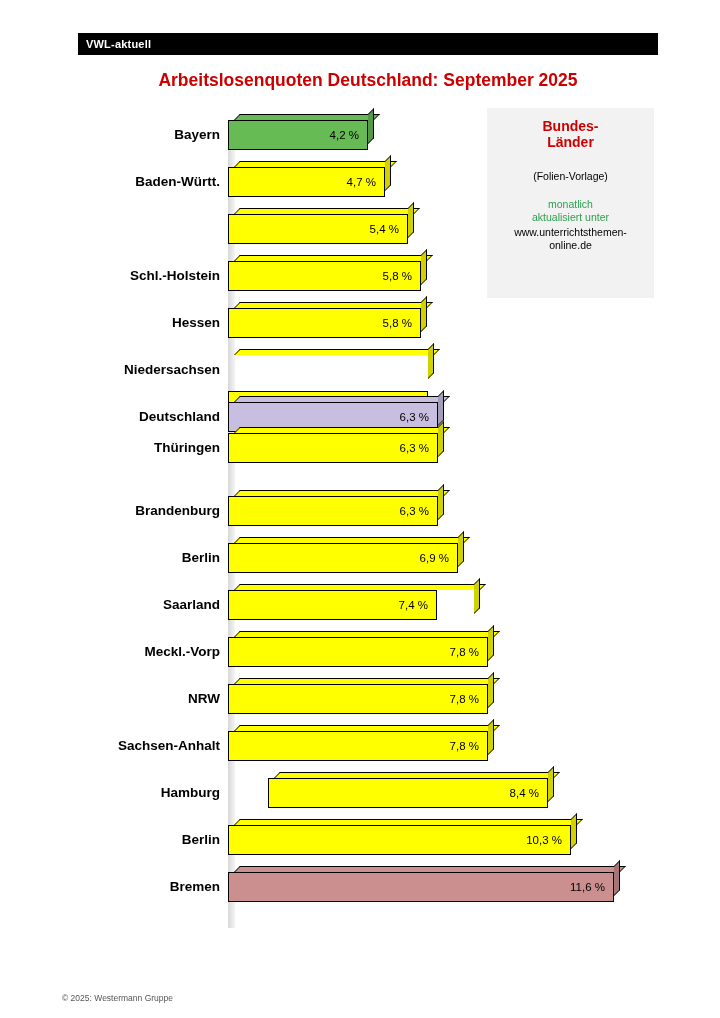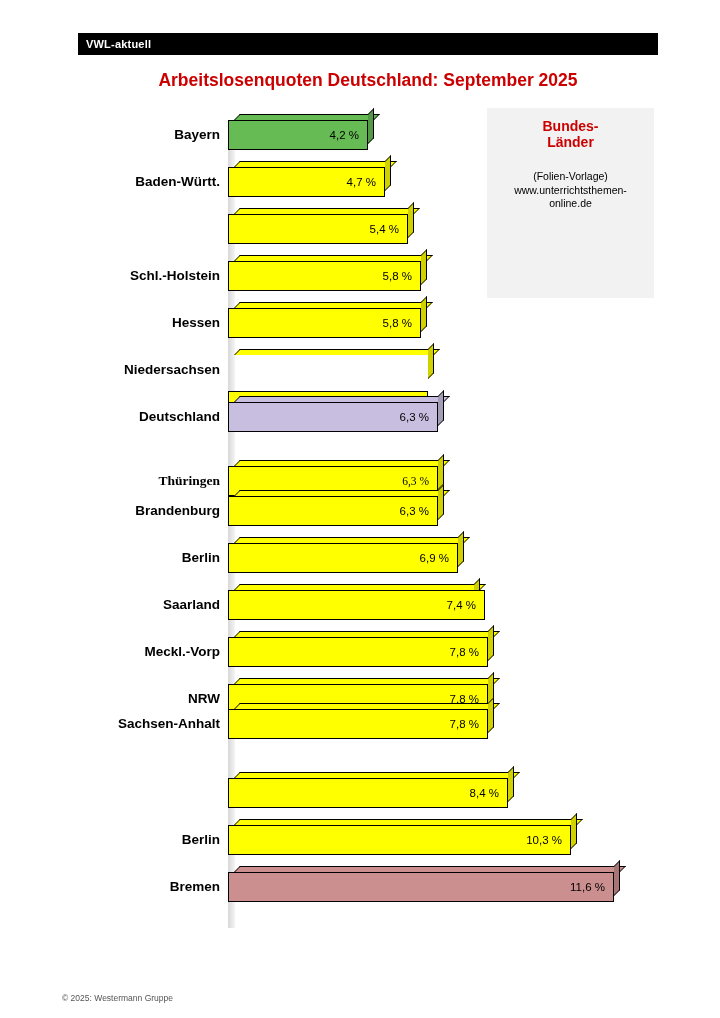--- a/index.html
+++ b/index.html
@@ -182,20 +182,24 @@
   </div>
 
   <div class="title">Arbeitslosenquoten Deutschland: September 2025</div>
 
   <div class="info-box">
     <div class="info-title">
       <div>Bundes-</div>
       <div>Länder</div>
     </div>
     <div class="info-sub">(Folien-Vorlage)</div>
+    <div class="info-green">
+      <div>monatlich</div>
+      <div>aktualisiert unter</div>
+    </div>
     <div class="info-url">
       <div>www.unterrichtsthemen-</div>
       <div>online.de</div>
     </div>
   </div>
 
   <div class="chart">
     <div class="axis-strip"></div>
     <div id="rows">
         <div class="row" style="top: 0px;">
@@ -260,21 +264,21 @@
         <div class="row" style="top: 282px;">
           <div class="cat-label">Deutschland</div>
           <div class="bar-wrap" style="width: 210px;">
             <div class="bar-top" style="width: 210px; background: rgb(200, 191, 224);"></div>
             <div class="bar-side" style="left: 210px; background: rgb(200, 191, 224); filter: brightness(0.82);"></div>
             <div class="bar-face" style="width: 210px; background: rgb(200, 191, 224);">
               <span class="bar-value">6,3 %</span>
             </div>
           </div>
         </div>
-        <div class="row" style="top: 346px; font-family: Liberation Serif, serif;">
+        <div class="row" style="top: 313px;">
           <div class="cat-label">Thüringen</div>
           <div class="bar-wrap" style="width: 210px;">
             <div class="bar-top" style="width: 210px; background: rgb(255, 255, 0);"></div>
             <div class="bar-side" style="left: 210px; background: rgb(255, 255, 0); filter: brightness(0.82);"></div>
             <div class="bar-face" style="width: 210px; background: rgb(255, 255, 0);">
               <span class="bar-value">6,3 %</span>
             </div>
           </div>
         </div>
         <div class="row" style="top: 376px;">
@@ -295,21 +299,21 @@
             <div class="bar-face" style="width: 230px; background: rgb(255, 255, 0);">
               <span class="bar-value">6,9 %</span>
             </div>
           </div>
         </div>
         <div class="row" style="top: 470px;">
           <div class="cat-label">Saarland</div>
           <div class="bar-wrap" style="width: 246px;">
             <div class="bar-top" style="width: 246px; background: rgb(255, 255, 0);"></div>
             <div class="bar-side" style="left: 246px; background: rgb(255, 255, 0); filter: brightness(0.82);"></div>
-            <div class="bar-face" style="width: 257px; background: rgb(255, 255, 0);">
+            <div class="bar-face" style="width: 209px; background: rgb(255, 255, 0);">
               <span class="bar-value">7,4 %</span>
             </div>
           </div>
         </div>
         <div class="row" style="top: 517px; padding-left: 20px;">
           <div class="cat-label">Meckl.-Vorp</div>
           <div class="bar-wrap" style="width: 260px;">
             <div class="bar-top" style="width: 260px; background: rgb(255, 255, 0);"></div>
             <div class="bar-side" style="left: 260px; background: rgb(255, 255, 0); filter: brightness(0.82);"></div>
             <div class="bar-face" style="width: 260px; background: rgb(255, 255, 0);">
@@ -320,32 +324,33 @@
         <div class="row" style="top: 564px;">
           <div class="cat-label">NRW</div>
           <div class="bar-wrap" style="width: 260px;">
             <div class="bar-top" style="width: 260px; background: rgb(255, 255, 0);"></div>
             <div class="bar-side" style="left: 260px; background: rgb(255, 255, 0); filter: brightness(0.82);"></div>
             <div class="bar-face" style="width: 260px; background: rgb(255, 255, 0);">
               <span class="bar-value">7,8 %</span>
             </div>
           </div>
         </div>
-        <div class="row" style="top: 589px;">
+        <div class="row" style="top: 611px;">
           <div class="cat-label">Sachsen-Anhalt</div>
           <div class="bar-wrap" style="width: 260px;">
             <div class="bar-top" style="width: 260px; background: rgb(255, 255, 0);"></div>
             <div class="bar-side" style="left: 260px; background: rgb(255, 255, 0); filter: brightness(0.82);"></div>
             <div class="bar-face" style="width: 260px; background: rgb(255, 255, 0);">
               <span class="bar-value">7,8 %</span>
             </div>
           </div>
         </div>
         <div class="row" style="top: 658px;">
-          <div class="bar-wrap" style="width: 280px;">
+          <div class="cat-label">Hamburg</div>
+          <div class="bar-wrap" style="width: 280px; margin-left: 40px;">
             <div class="bar-top" style="width: 280px; background: rgb(255, 255, 0);"></div>
             <div class="bar-side" style="left: 280px; background: rgb(255, 255, 0); filter: brightness(0.82);"></div>
             <div class="bar-face" style="width: 280px; background: rgb(255, 255, 0);">
               <span class="bar-value">8,4 %</span>
             </div>
           </div>
         </div>
         <div class="row" style="top: 705px;">
           <div class="cat-label">Berlin</div>
           <div class="bar-wrap" style="width: 310px;">

